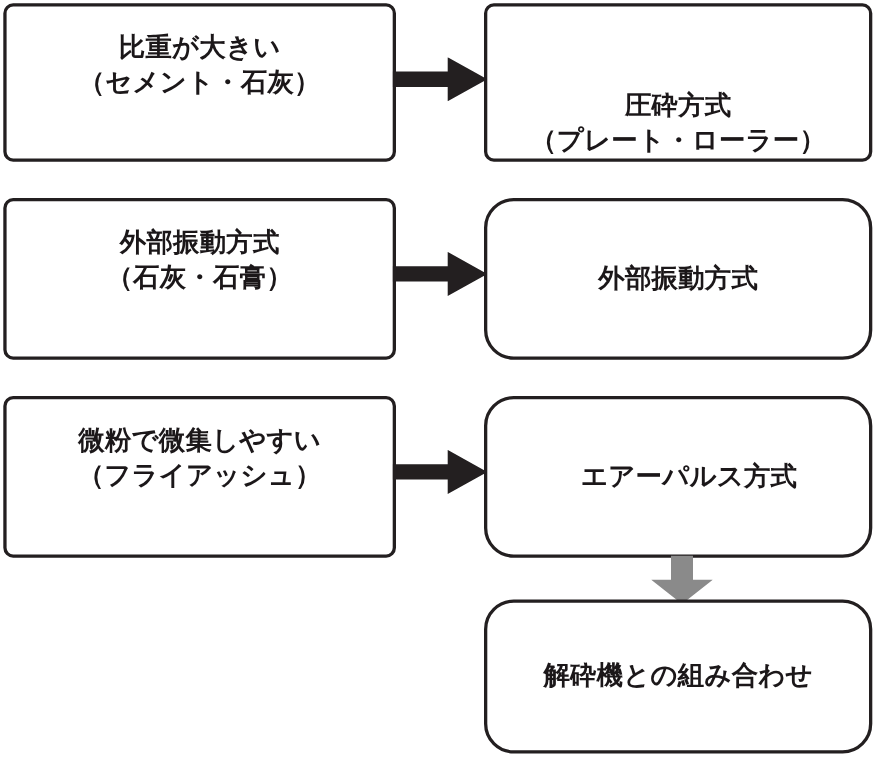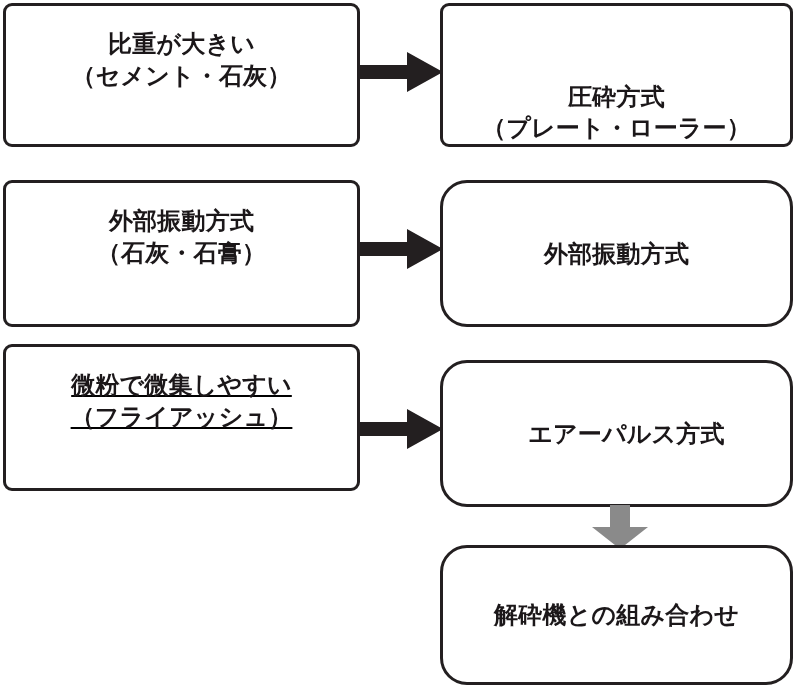--- a/index.html
+++ b/index.html
@@ -45,21 +45,21 @@
     white-space: pre-line;
     padding: 0 10px;
   }
   .node.one-line .node-label { font-size: 24px; }
 
   
   #n-heavy      { left: 3px;   top: 3px;   width: 357px; height: 144px; }
   #n-crush      { left: 440px; top: 3px;   width: 353px; height: 144px; justify-content: flex-end; }
   #n-absorb     { left: 3px;   top: 180px; width: 357px; height: 147px; }
   #n-vibration  { left: 440px; top: 180px; width: 353px; height: 147px; }
-  #n-fine       { left: 3px;   top: 344px; width: 357px; height: 147px; text-decoration: underline; }
+  #n-fine       { left: 3px;   top: 360px; width: 357px; height: 147px; }
   #n-airpulse   { left: 440px; top: 360px; width: 353px; height: 147px; padding-left: 20px; }
   #n-combine    { left: 440px; top: 545px; width: 353px; height: 140px; align-items: center; }
 
   
   .h-arrow {
     position: absolute;
     width: 86px;
     height: 40px;
     left: 357px;
   }

